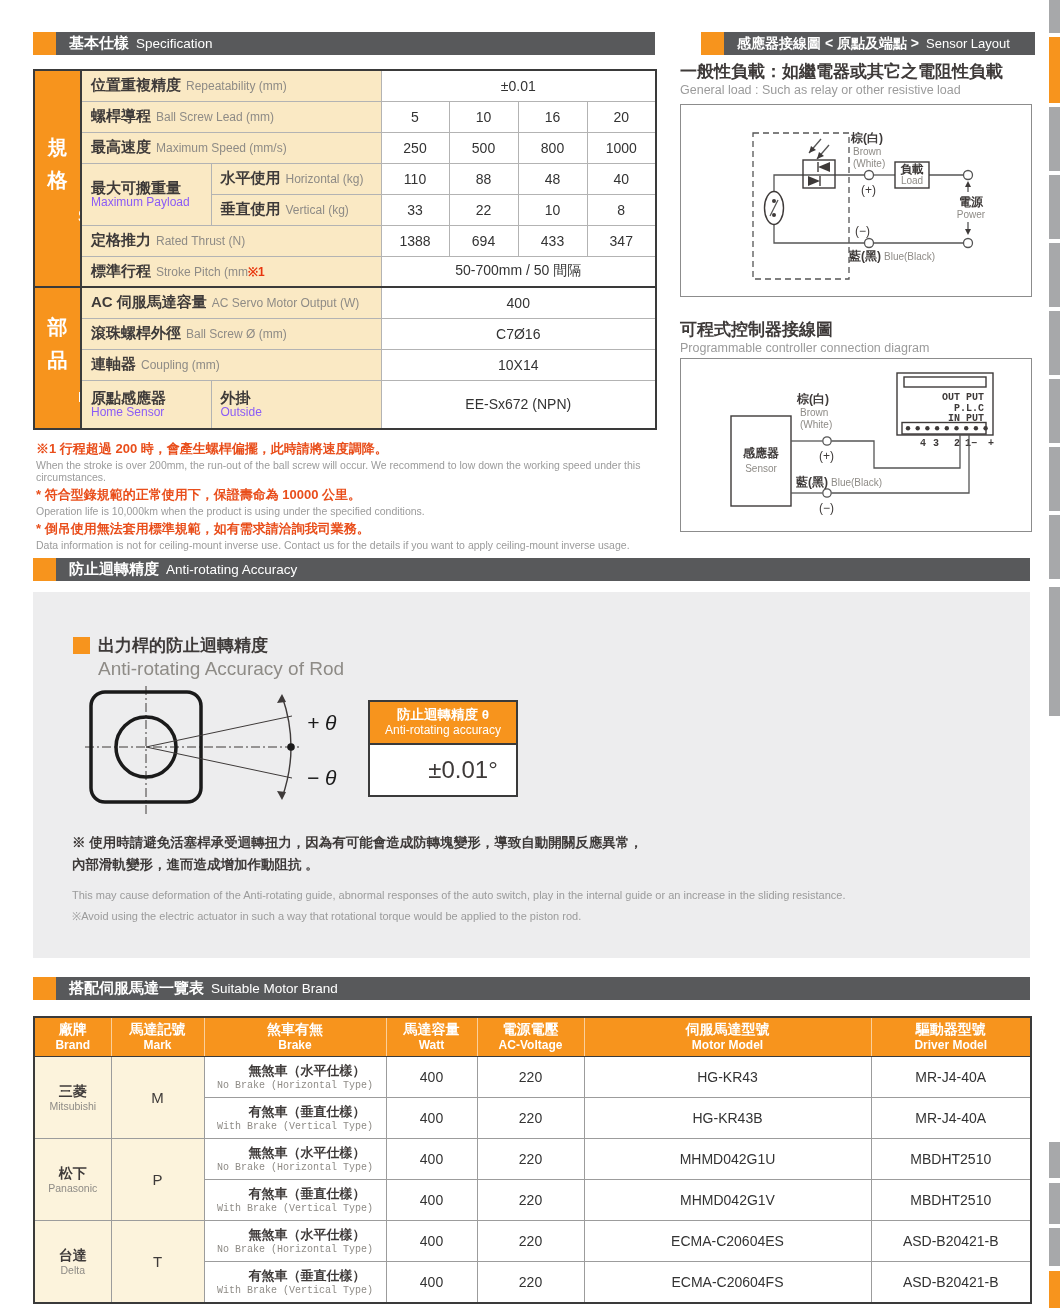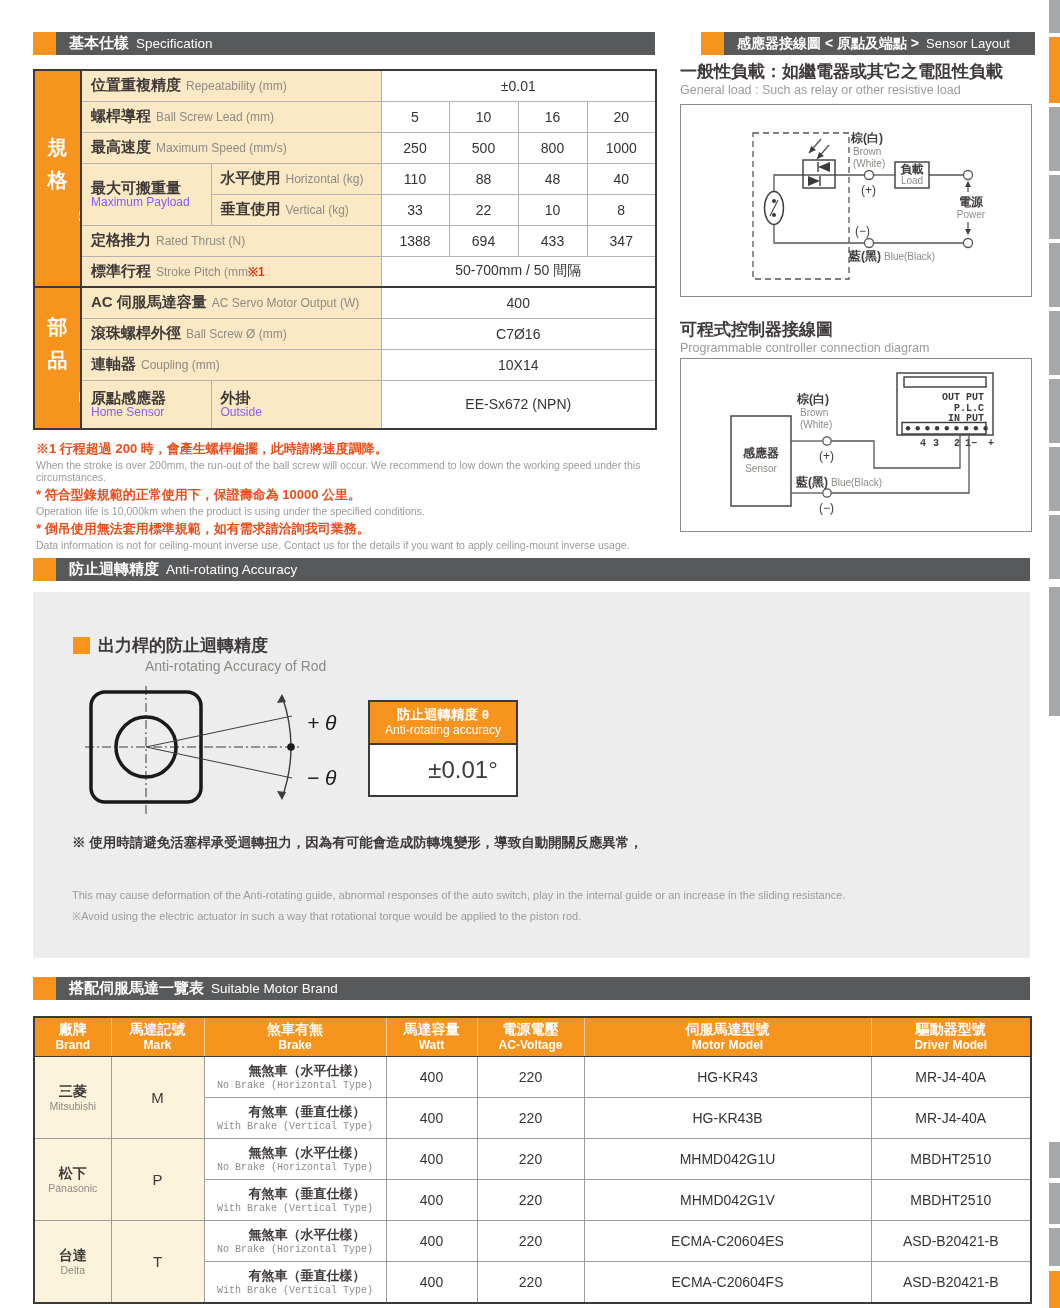--- a/index.html
+++ b/index.html
@@ -47,21 +47,21 @@
   .t-mono{font-family:"Liberation Mono",monospace;font-size:10px;font-weight:bold;fill:#3E3A39;}
   .wire{stroke:#555;stroke-width:1.3;fill:none;}
   .comp{stroke:#3E3A39;stroke-width:1.4;fill:none;}
   .term{stroke:#555;stroke-width:1.3;fill:#fff;}
 
   
   .anti-panel{position:absolute;left:33px;top:592px;width:997px;height:366px;background:#EDEDEE;}
   .sub-h{position:absolute;left:40px;top:42px;display:flex;align-items:center;gap:8px;}
   .sub-h .osq{width:17px;height:17px;background:#F7941D;}
   .sub-h .zh{font-size:17px;font-weight:bold;}
-  .sub-en{position:absolute;left:65px;top:66px;font-size:14px;color:#8E8B86;margin-left:47px;}
+  .sub-en{position:absolute;left:65px;top:66px;font-size:19px;color:#8E8B86;}
   .theta-box{position:absolute;left:335px;top:108px;width:146px;border:2px solid #3A3A3A;background:#fff;}
   .theta-box .hd{background:#F7941D;color:#fff;text-align:center;padding:4px 0 5px;border-bottom:2px solid #3A3A3A;}
   .theta-box .hd .l1{font-size:13.5px;font-weight:bold;line-height:17px;}
   .theta-box .hd .l2{font-size:12px;line-height:15px;}
   .theta-box .bd{height:50px;display:flex;align-items:center;justify-content:center;font-size:24px;color:#3E3A39;padding-left:40px;}
   .note-zh{position:absolute;left:39px;top:240px;font-size:13.5px;font-weight:bold;color:#3E3A39;line-height:22px;}
   .note-en{position:absolute;left:39px;top:293px;font-size:11px;color:#9B9B9B;line-height:21px;}
 
   
   .motor{position:absolute;left:33px;top:1016px;width:997px;border:2px solid #3A3A3A;}
@@ -334,20 +334,21 @@
     <div class="theta-box">
       <div class="hd">
         <div class="l1">防止迴轉精度 θ</div>
         <div class="l2">Anti-rotating accuracy</div>
       </div>
       <div class="bd">±0.01°</div>
     </div>
 
     <div class="note-zh">
       <div>※ 使用時請避免活塞桿承受迴轉扭力，因為有可能會造成防轉塊變形，導致自動開關反應異常，</div>
+      <div>內部滑軌變形，進而造成增加作動阻抗 。</div>
     </div>
     <div class="note-en">
       <div>This may cause deformation of the Anti-rotating guide, abnormal responses of the auto switch, play in the internal guide or an increase in the sliding resistance.</div>
       <div>※Avoid using the electric actuator in such a way that rotational torque would be applied to the piston rod.</div>
     </div>
   </div>
 
   <div class="bar" style="left:33px;top:977px;width:997px;">
     <div class="sq"></div>
     <div class="bt">

